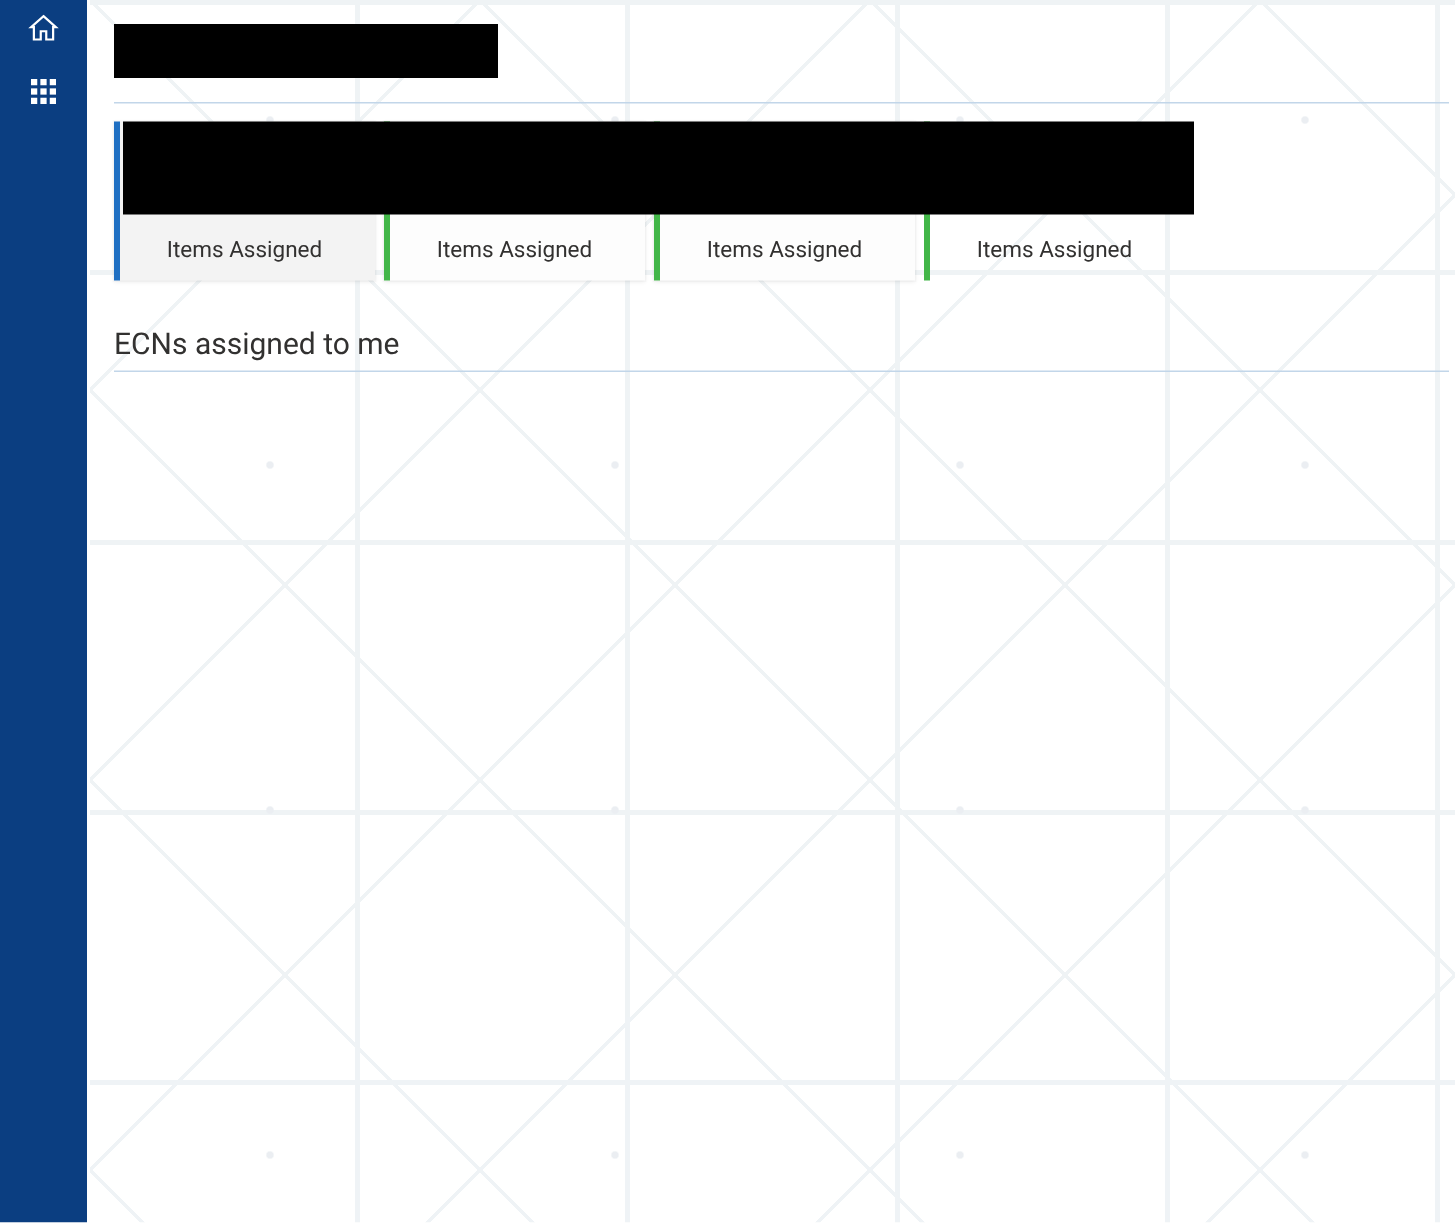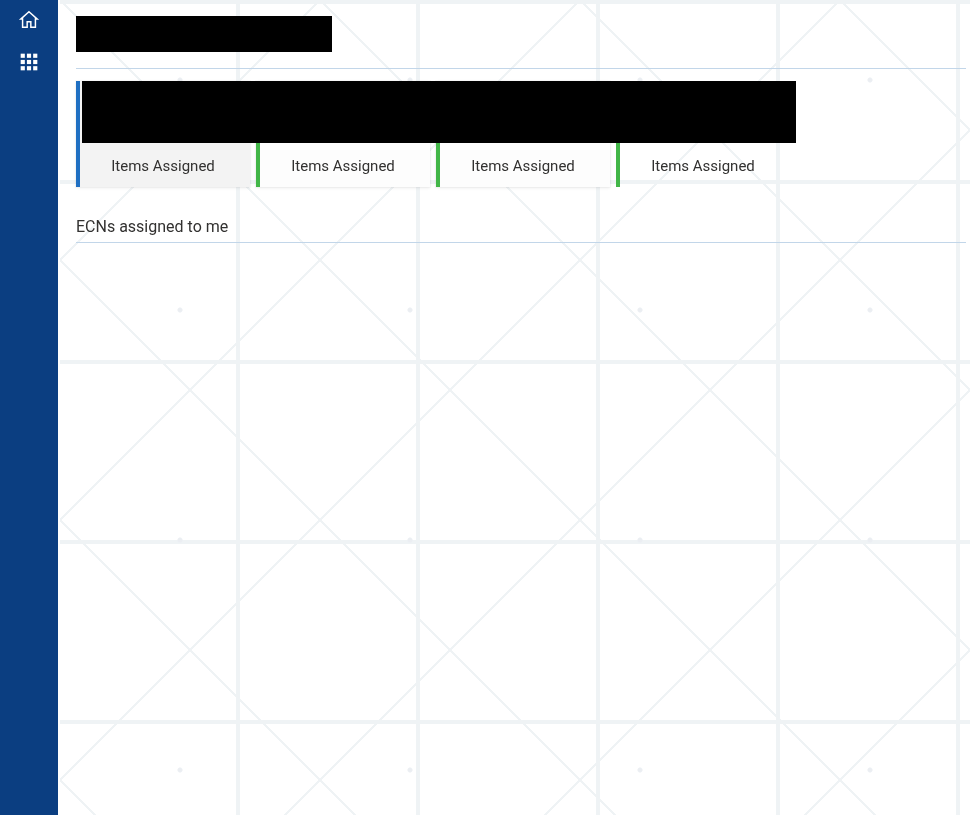--- a/index.html
+++ b/index.html
@@ -76,21 +76,21 @@
   .tile.active .accent{background:#1f6fc2;}
   .tile .tile-label{
     position:absolute;left:0;right:0;bottom:12px;
     text-align:center;
     font-size:15px;color:#323130;
   }
   .tile:last-child{box-shadow:none;background:transparent;}
   
   .section-heading{
     margin:30px 0 6px 0;
-    font-size:16px;font-weight:400;color:#323130;
+    font-size:20px;font-weight:400;color:#323130;
   }
   .section-divider{
     border:none;border-top:1px solid #c2d6e9;margin:0 0 8px 0;
   }
   
   .table{
     width:100%;border-collapse:collapse;table-layout:fixed;
   }
   .table th{
     text-align:left;font-weight:400;font-size:17px;color:#323130;

